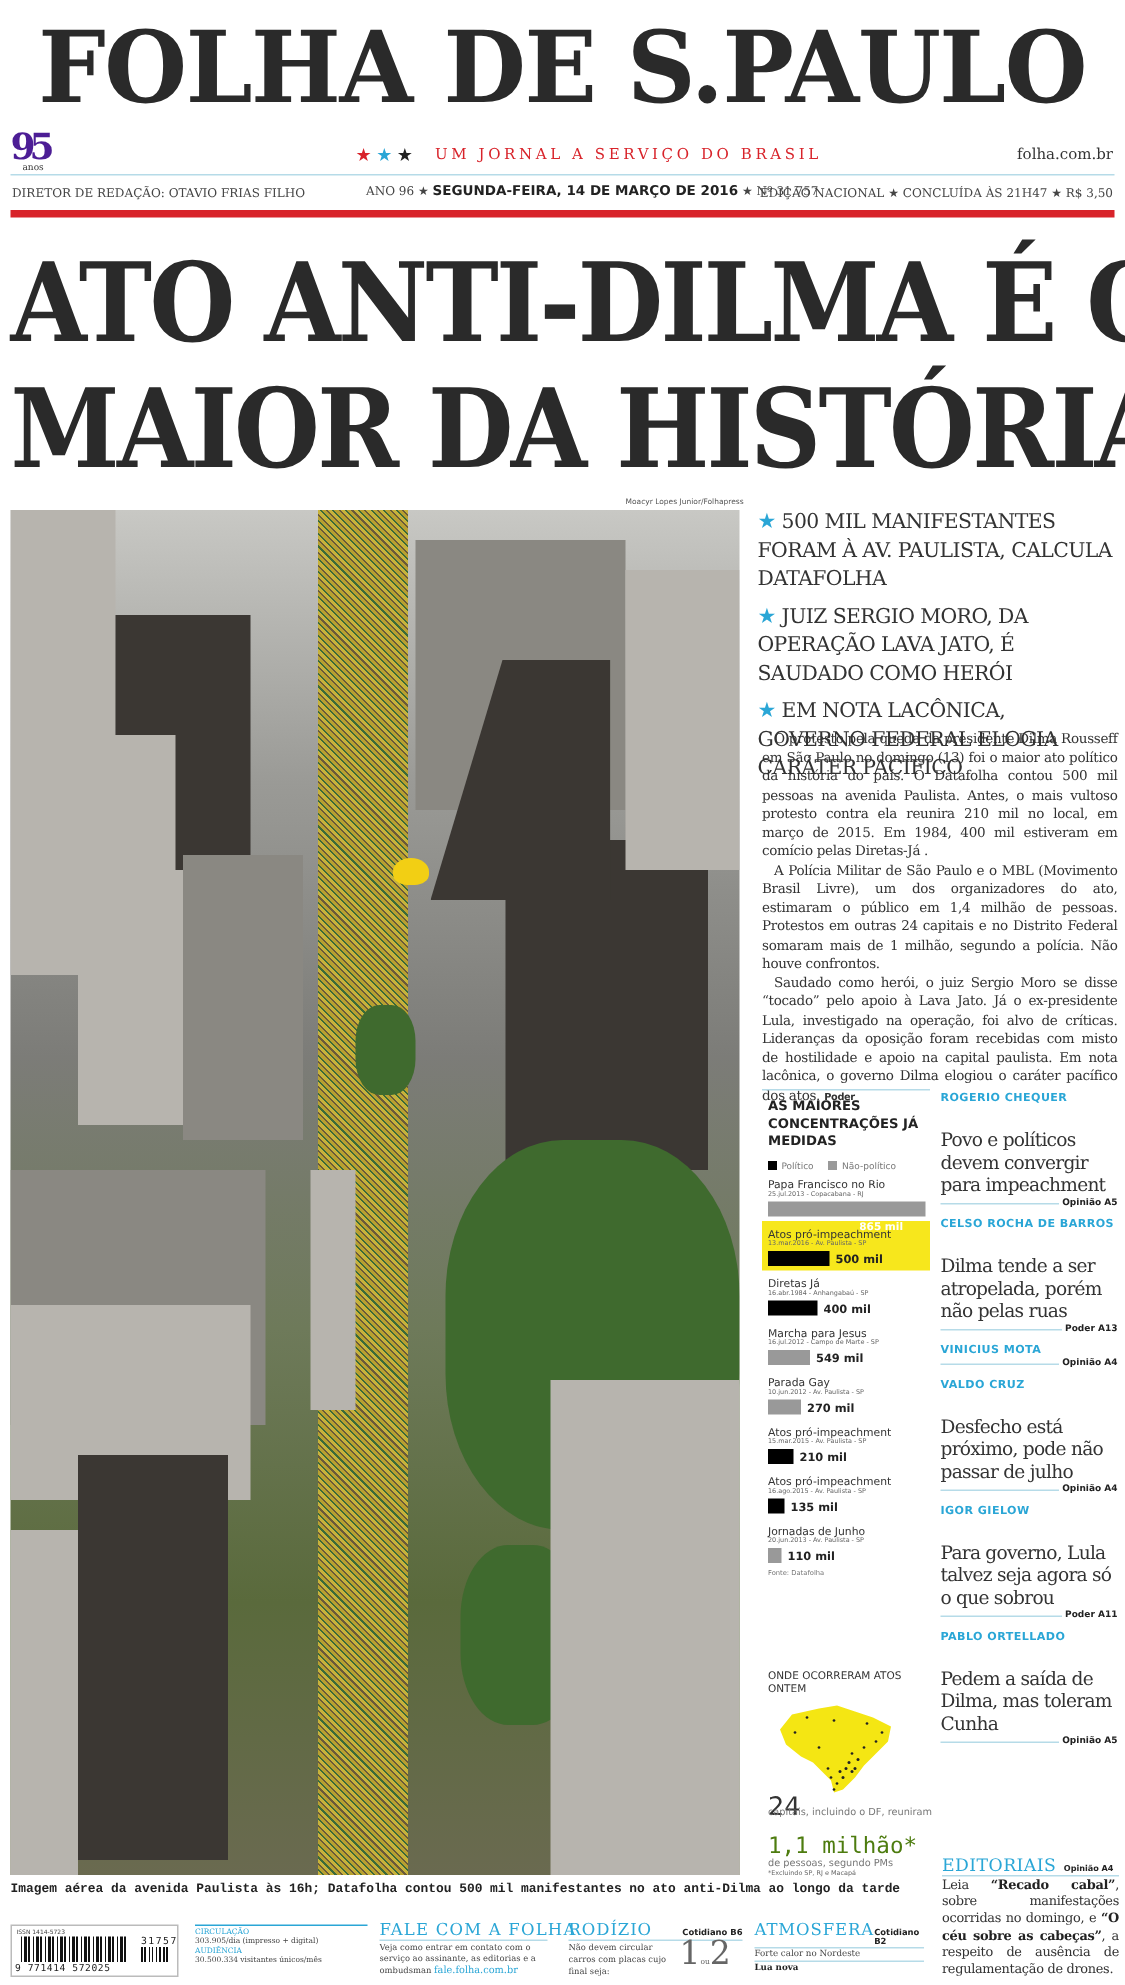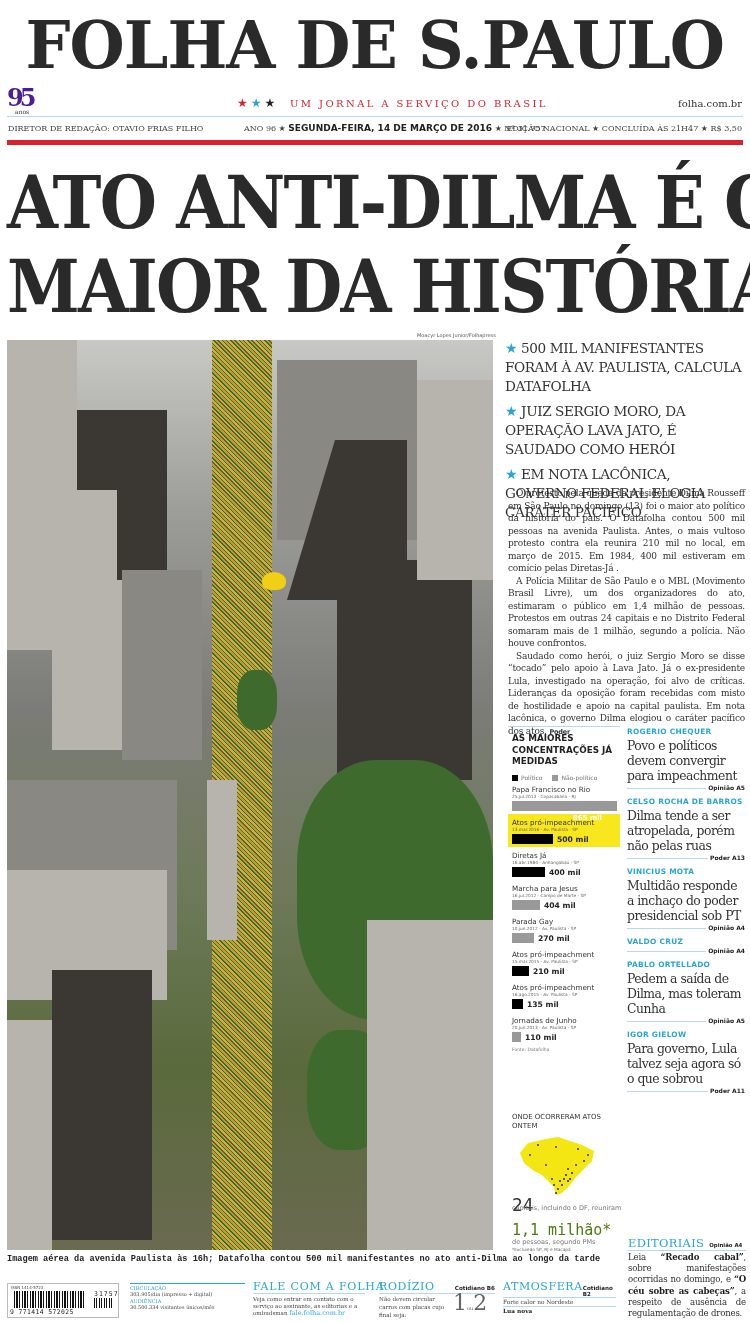--- a/index.html
+++ b/index.html
@@ -74,21 +74,21 @@
   .map-svg { position: absolute; left: 6px; top: 22px; }
   .stat-24 { position: absolute; left: 0; top: 70px; font-family: "DejaVu Sans", sans-serif; font-size: 17px; color: #333; margin-top: 12px; }
   .stat-24-desc { position: absolute; left: 0; top: 91px; font-family: "DejaVu Sans", sans-serif; font-size: 6.5px; line-height: 8px; color: #777; width: 110px; }
   .stat-big { position: absolute; left: 0; top: 108px; font-family: "DejaVu Sans Mono", monospace; font-size: 15px; color: #4d7c0f; white-space: nowrap; }
   .stat-big-desc { position: absolute; left: 0; top: 125px; font-family: "DejaVu Sans", sans-serif; font-size: 6.5px; color: #777; white-space: nowrap; }
   .stat-foot { position: absolute; left: 0; top: 134px; font-family: "DejaVu Sans", sans-serif; font-size: 4.3px; color: #666; }
 
   .columns { position: absolute; left: 627px; top: 727px; width: 118px; }
   .col-item { position: relative; margin-bottom: 6px; }
   .col-author { font-family: "DejaVu Sans", sans-serif; font-weight: bold; font-size: 7.4px; color: #2aa6d6; letter-spacing: 0.3px; white-space: nowrap; }
-  .col-title { font-family: "DejaVu Serif", serif; font-size: 12.4px; line-height: 15px; color: #333; letter-spacing: -0.5px; margin-top: 2px; }
+  .col-title { font-family: "DejaVu Serif", serif; font-size: 12.4px; line-height: 15px; color: #333; letter-spacing: -0.5px; margin-top: 16px; }
   .col-sec-row { display: flex; align-items: flex-end; margin-top: 1px; }
   .col-sec-rule { flex: 1; height: 1px; background: #b6dbe8; margin-right: 2px; margin-bottom: 2px; }
   .col-sec { font-family: "DejaVu Sans", sans-serif; font-weight: bold; font-size: 6px; color: #222; white-space: nowrap; }
 
   .editorials { position: absolute; left: 628px; top: 1236px; width: 118px; }
   .ed-head { display: flex; align-items: baseline; gap: 5px; border-bottom: 1px solid #b6dbe8; }
   .ed-title { font-family: "DejaVu Serif", serif; font-size: 11.5px; color: #2aa6d6; letter-spacing: 0.3px; }
   .ed-sec { font-family: "DejaVu Sans", sans-serif; font-weight: bold; font-size: 5.4px; color: #222; }
   .ed-body { font-family: "DejaVu Serif", serif; font-size: 8.6px; line-height: 11.2px; color: #333; text-align: justify; margin-top: 1px; letter-spacing: -0.2px; }
   .ed-body b { color: #222; }
@@ -217,21 +217,21 @@
         <div class="bar-wrap">
           <div class="bar pol" style="width:33px"></div>
           <span class="bar-val">400 mil</span>
         </div>
       </div>
       <div class="bar-row">
         <div class="bar-label">Marcha para Jesus</div>
         <div class="bar-sub">16.jul.2012 - Campo de Marte - SP</div>
         <div class="bar-wrap">
           <div class="bar nonpol" style="width:28px"></div>
-          <span class="bar-val">404 mil</span>
+          <span class="bar-val">549 mil</span>
         </div>
       </div>
       <div class="bar-row">
         <div class="bar-label">Parada Gay</div>
         <div class="bar-sub">10.jun.2012 - Av. Paulista - SP</div>
         <div class="bar-wrap">
           <div class="bar nonpol" style="width:22px"></div>
           <span class="bar-val">270 mil</span>
         </div>
       </div>
@@ -309,47 +309,47 @@
     <div class="col-item">
       <div class="col-author">CELSO ROCHA DE BARROS</div>
       <div class="col-title">Dilma tende a ser atropelada, porém não pelas ruas</div>
       <div class="col-sec-row">
         <div class="col-sec-rule"></div>
         <span class="col-sec">Poder A13</span>
       </div>
     </div>
     <div class="col-item">
       <div class="col-author">VINICIUS MOTA</div>
-      <div class="col-title">Multidão responde a inchaço do poder presidencial sob PT</div>
       <div class="col-sec-row">
         <div class="col-sec-rule"></div>
         <span class="col-sec">Opinião A4</span>
       </div>
     </div>
     <div class="col-item">
       <div class="col-author">VALDO CRUZ</div>
+      <div class="col-title">Desfecho está próximo, pode não passar de julho</div>
       <div class="col-sec-row">
         <div class="col-sec-rule"></div>
         <span class="col-sec">Opinião A4</span>
+      </div>
+    </div>
+    <div class="col-item">
+      <div class="col-author">IGOR GIELOW</div>
+      <div class="col-title">Para governo, Lula talvez seja agora só o que sobrou</div>
+      <div class="col-sec-row">
+        <div class="col-sec-rule"></div>
+        <span class="col-sec">Poder A11</span>
       </div>
     </div>
     <div class="col-item">
       <div class="col-author">PABLO ORTELLADO</div>
       <div class="col-title">Pedem a saída de Dilma, mas toleram Cunha</div>
       <div class="col-sec-row">
         <div class="col-sec-rule"></div>
         <span class="col-sec">Opinião A5</span>
-      </div>
-    </div>
-    <div class="col-item">
-      <div class="col-author">IGOR GIELOW</div>
-      <div class="col-title">Para governo, Lula talvez seja agora só o que sobrou</div>
-      <div class="col-sec-row">
-        <div class="col-sec-rule"></div>
-        <span class="col-sec">Poder A11</span>
       </div>
     </div>
   </div>
 
 <div class="editorials">
   <div class="ed-head">
     <span class="ed-title">EDITORIAIS</span>
     <span class="ed-sec">Opinião A4</span>
   </div>
   <div class="ed-body"><span>Leia </span><b>“Recado cabal”</b><span>, sobre manifestações ocorridas no domingo, e </span><b>“O céu sobre as cabeças”</b><span>, a respeito de ausência de regulamentação de drones.</span></div>

